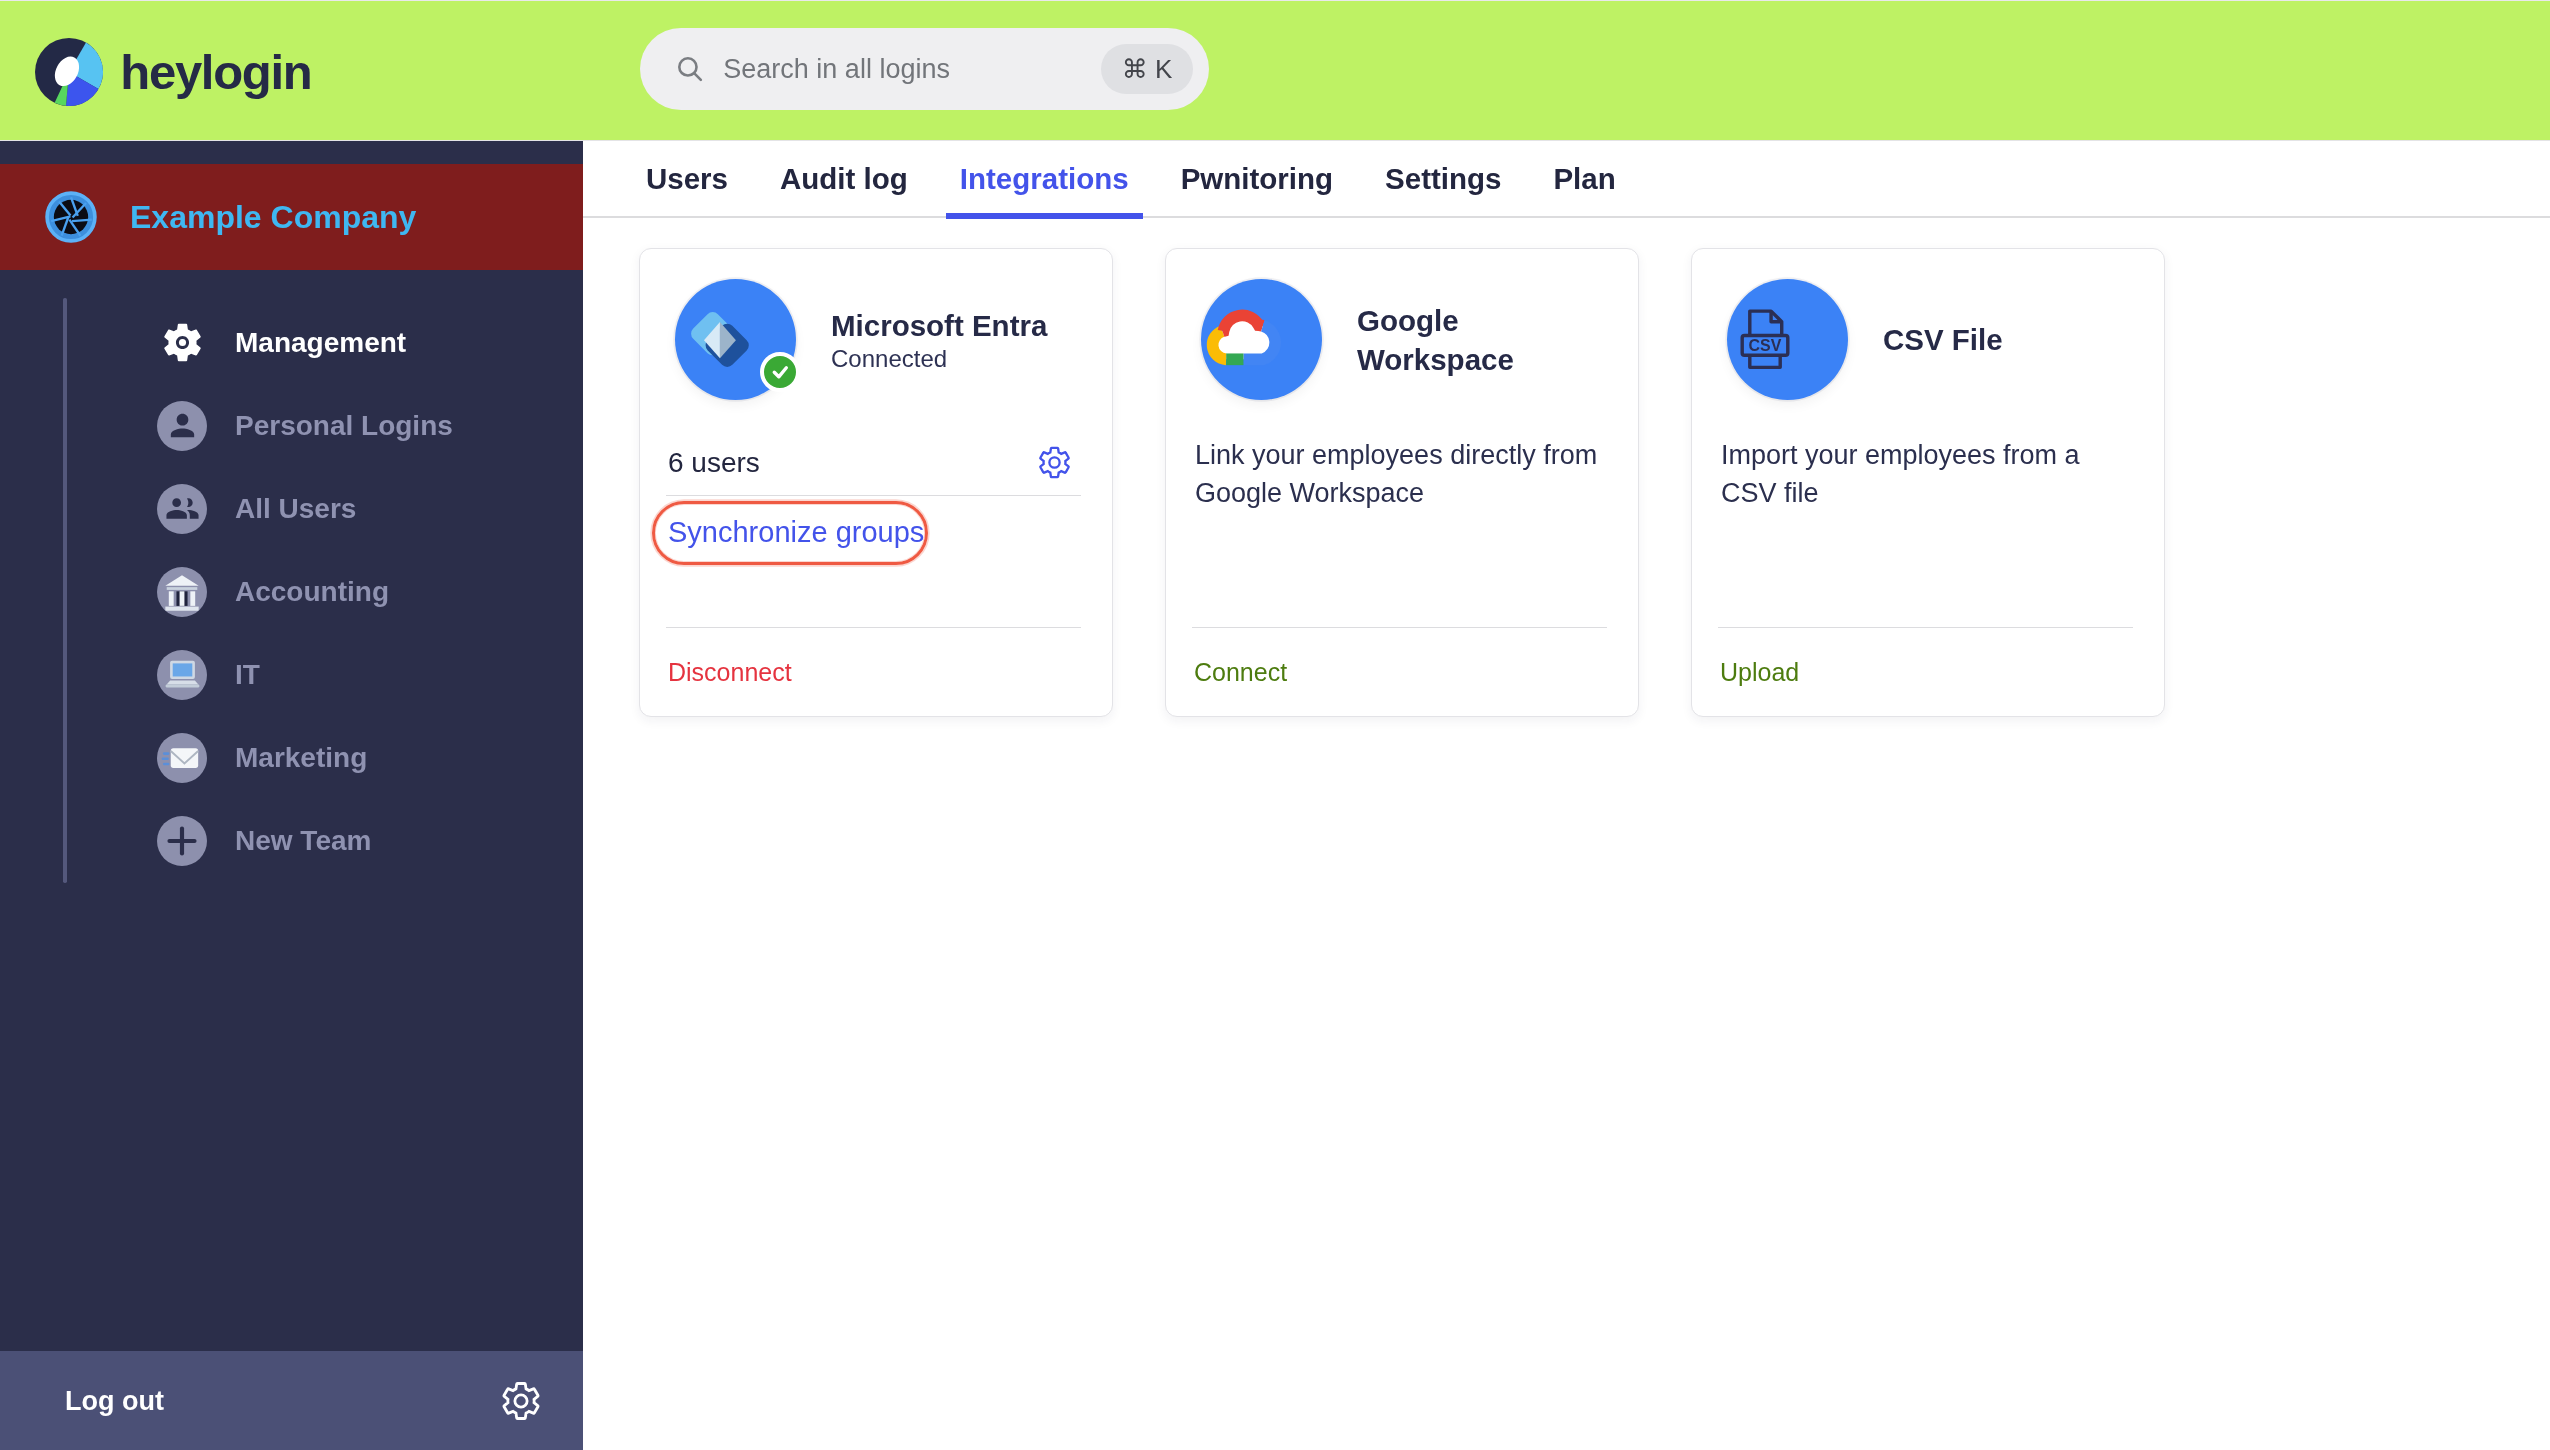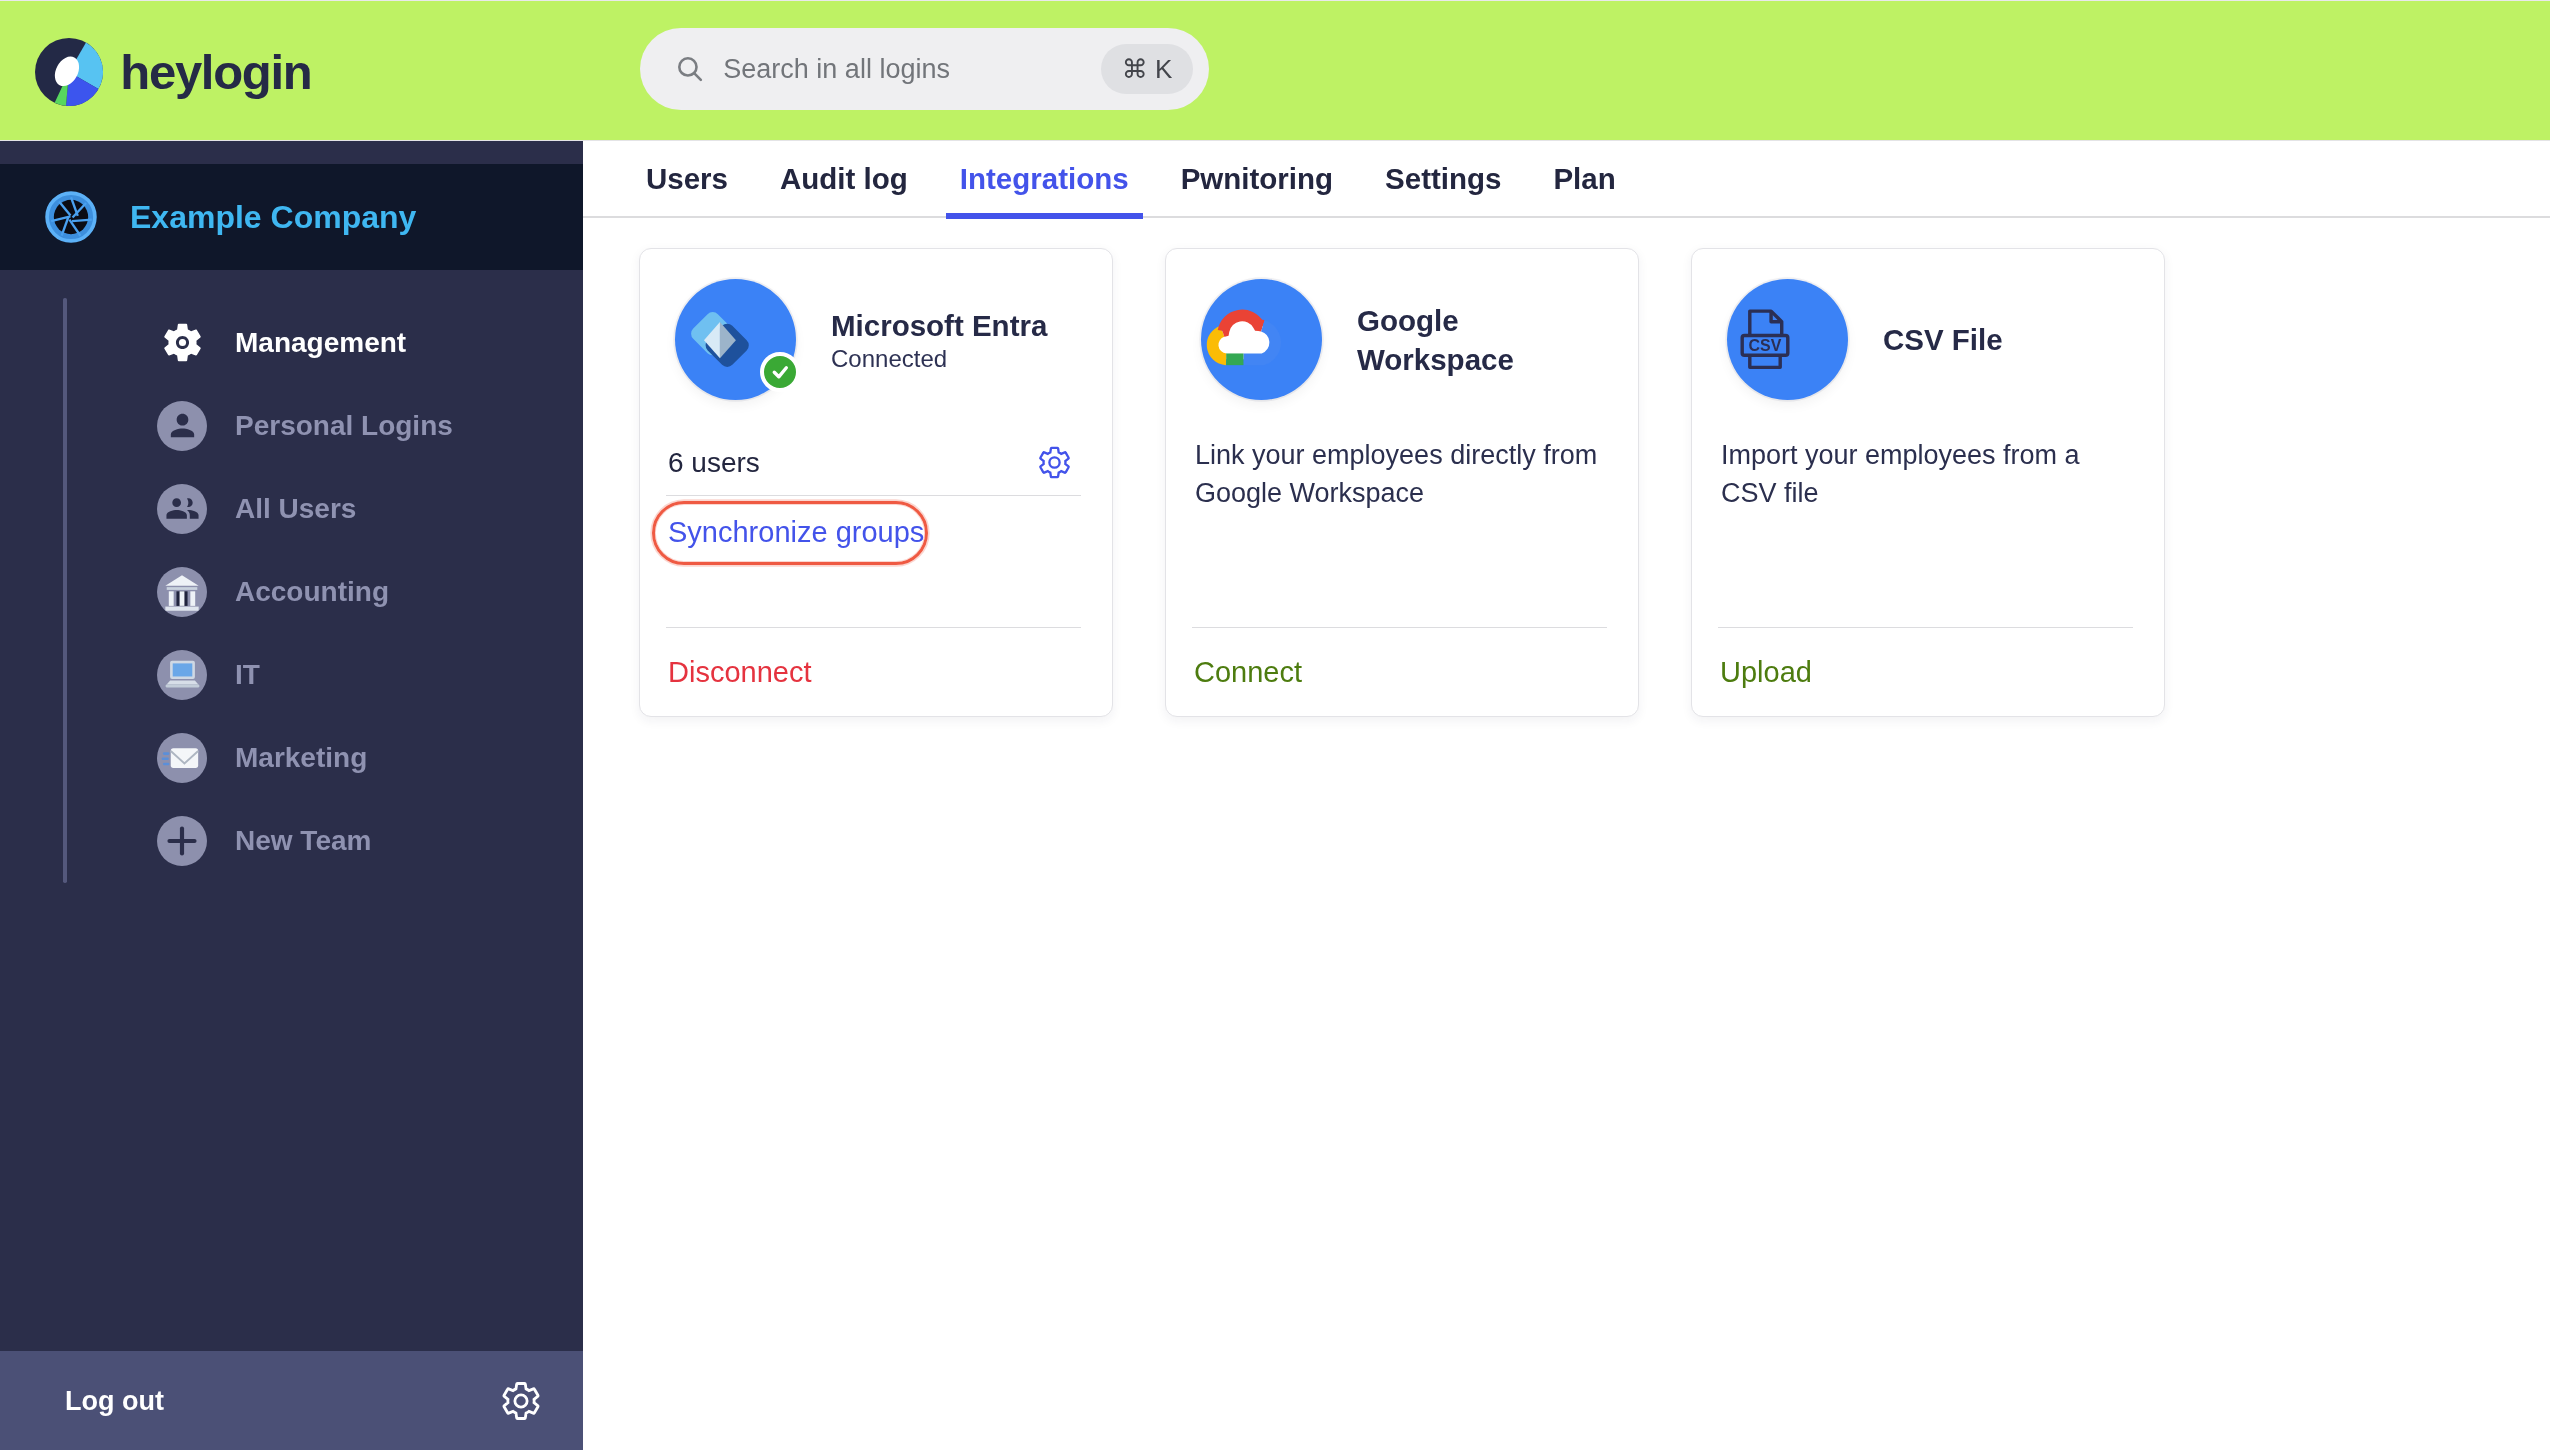--- a/index.html
+++ b/index.html
@@ -17,21 +17,21 @@
             border-radius:41px; display:flex; align-items:center; padding:0 15.6px 0 35px; }
   .search-icon svg { width:31px; height:31px; display:block; }
   .search input { flex:1; border:none; outline:none; background:transparent; font-size:27px;
                   color:#43454b; margin-left:17.3px; font-family:"Liberation Sans",sans-serif; }
   .search input::placeholder { color:#72757a; opacity:1; }
   .kbd { background:#dfe0e3; border-radius:25px; height:50px; padding:0 21px; display:flex;
          align-items:center; font-size:26px; color:#43454b; white-space:nowrap; }
 
   
   .sidebar { position:absolute; left:0; top:141px; width:583px; height:1310px; background:#2b2e4a; }
-  .team { position:absolute; top:23.4px; left:0; right:0; height:106px; background:#0f172a;
+  .team { position:absolute; top:23.4px; left:0; right:0; height:106px; background:#7f1d1d;
           display:flex; align-items:center; padding-left:45px; gap:33px; cursor:pointer; }
   .team svg { width:52px; height:52px; display:block; }
   .team-name { color:#3fb7f1; font-size:32px; font-weight:bold; }
   .rail { position:absolute; left:63px; top:157px; width:3.5px; height:585px; background:#54587c; border-radius:1.7px; }
   .nav { position:absolute; top:160px; left:0; right:0;padding-left:48px; }
   .nav-item { height:83px; display:flex; align-items:center; padding-left:109px; gap:28px; cursor:pointer; }
   .nav-icon { width:50px; height:50px; border-radius:50%; background:#8d90ad; flex:0 0 auto;
               display:flex; align-items:center; justify-content:center; overflow:hidden; }
   .nav-icon.plain { background:transparent; }
   .nav-icon svg { display:block; }
@@ -73,21 +73,21 @@
   .gear-btn { cursor:pointer; line-height:0; }
   .gear-btn svg { width:35px; height:35px; display:block; }
   .divider { position:absolute; left:26px; right:31px; border-top:1.7px solid #dcdcdf; }
   .divider.d1 { top:246px; }
   .divider.d2 { top:378px; }
   .annotation { position:absolute; left:12px; top:252px; width:276px; height:64px;
                 border:3.5px solid #ef5a43; border-radius:32px;
                 box-shadow:0 0 0 1.7px rgba(239,90,67,.25), inset 0 0 0 0.9px rgba(239,90,67,.25); }
   .sync-link { position:absolute; left:28px; top:265px; font-size:29px; line-height:36px;
                color:#4353ea; cursor:pointer; }
-  .action-link { position:absolute; left:28px; top:405px; font-size:29px; line-height:36px; cursor:pointer; }
+  .action-link { position:absolute; left:28px; top:405px; font-size:25px; line-height:36px; cursor:pointer; }
   .action-link.blue { color:#4d7c0f; }
   .action-link.red { color:#e5333f; }
   .card-desc { position:absolute; top:187px; left:29px; font-size:27px; line-height:38px; color:#2b2f4e; }
   .card-google .card-desc { max-width:429px; }
   .card-csv .card-desc { max-width:395px; }
 </style>
 </head>
 <body>
 
 <div class="page">

